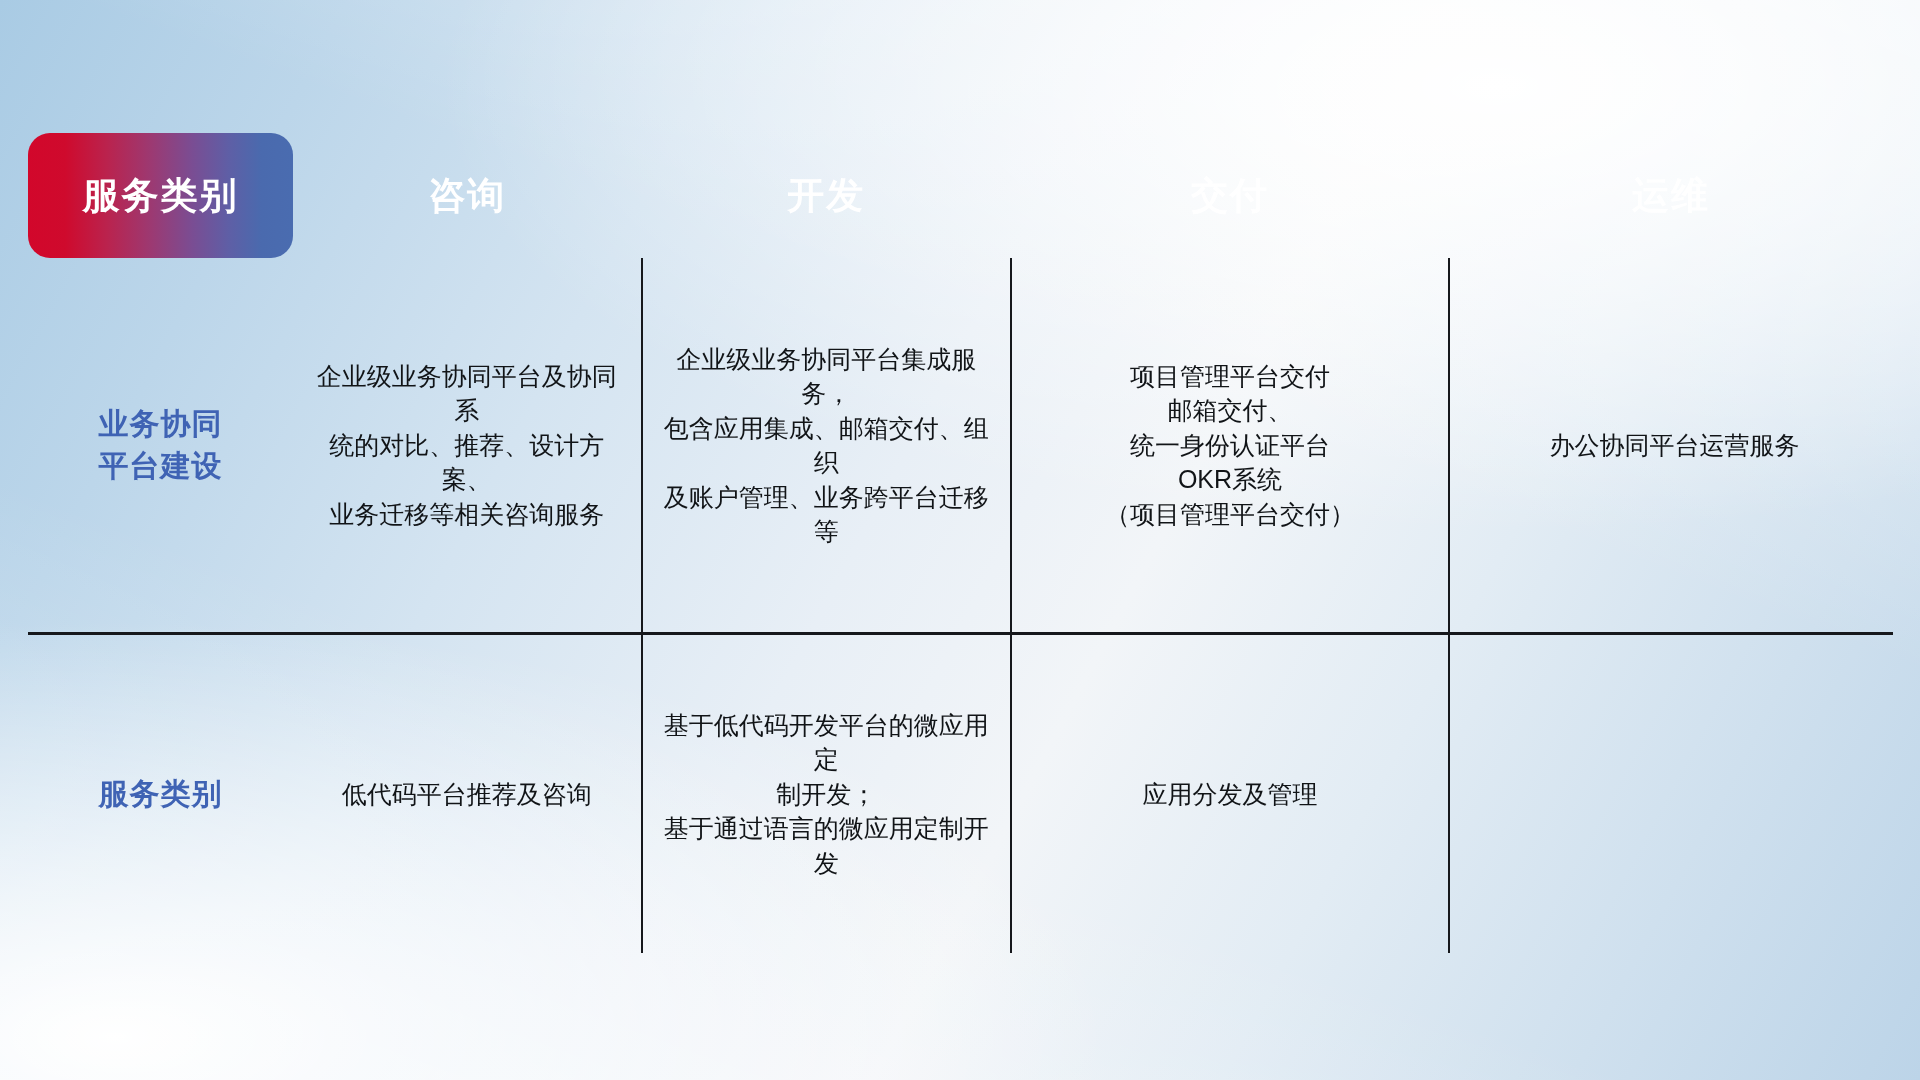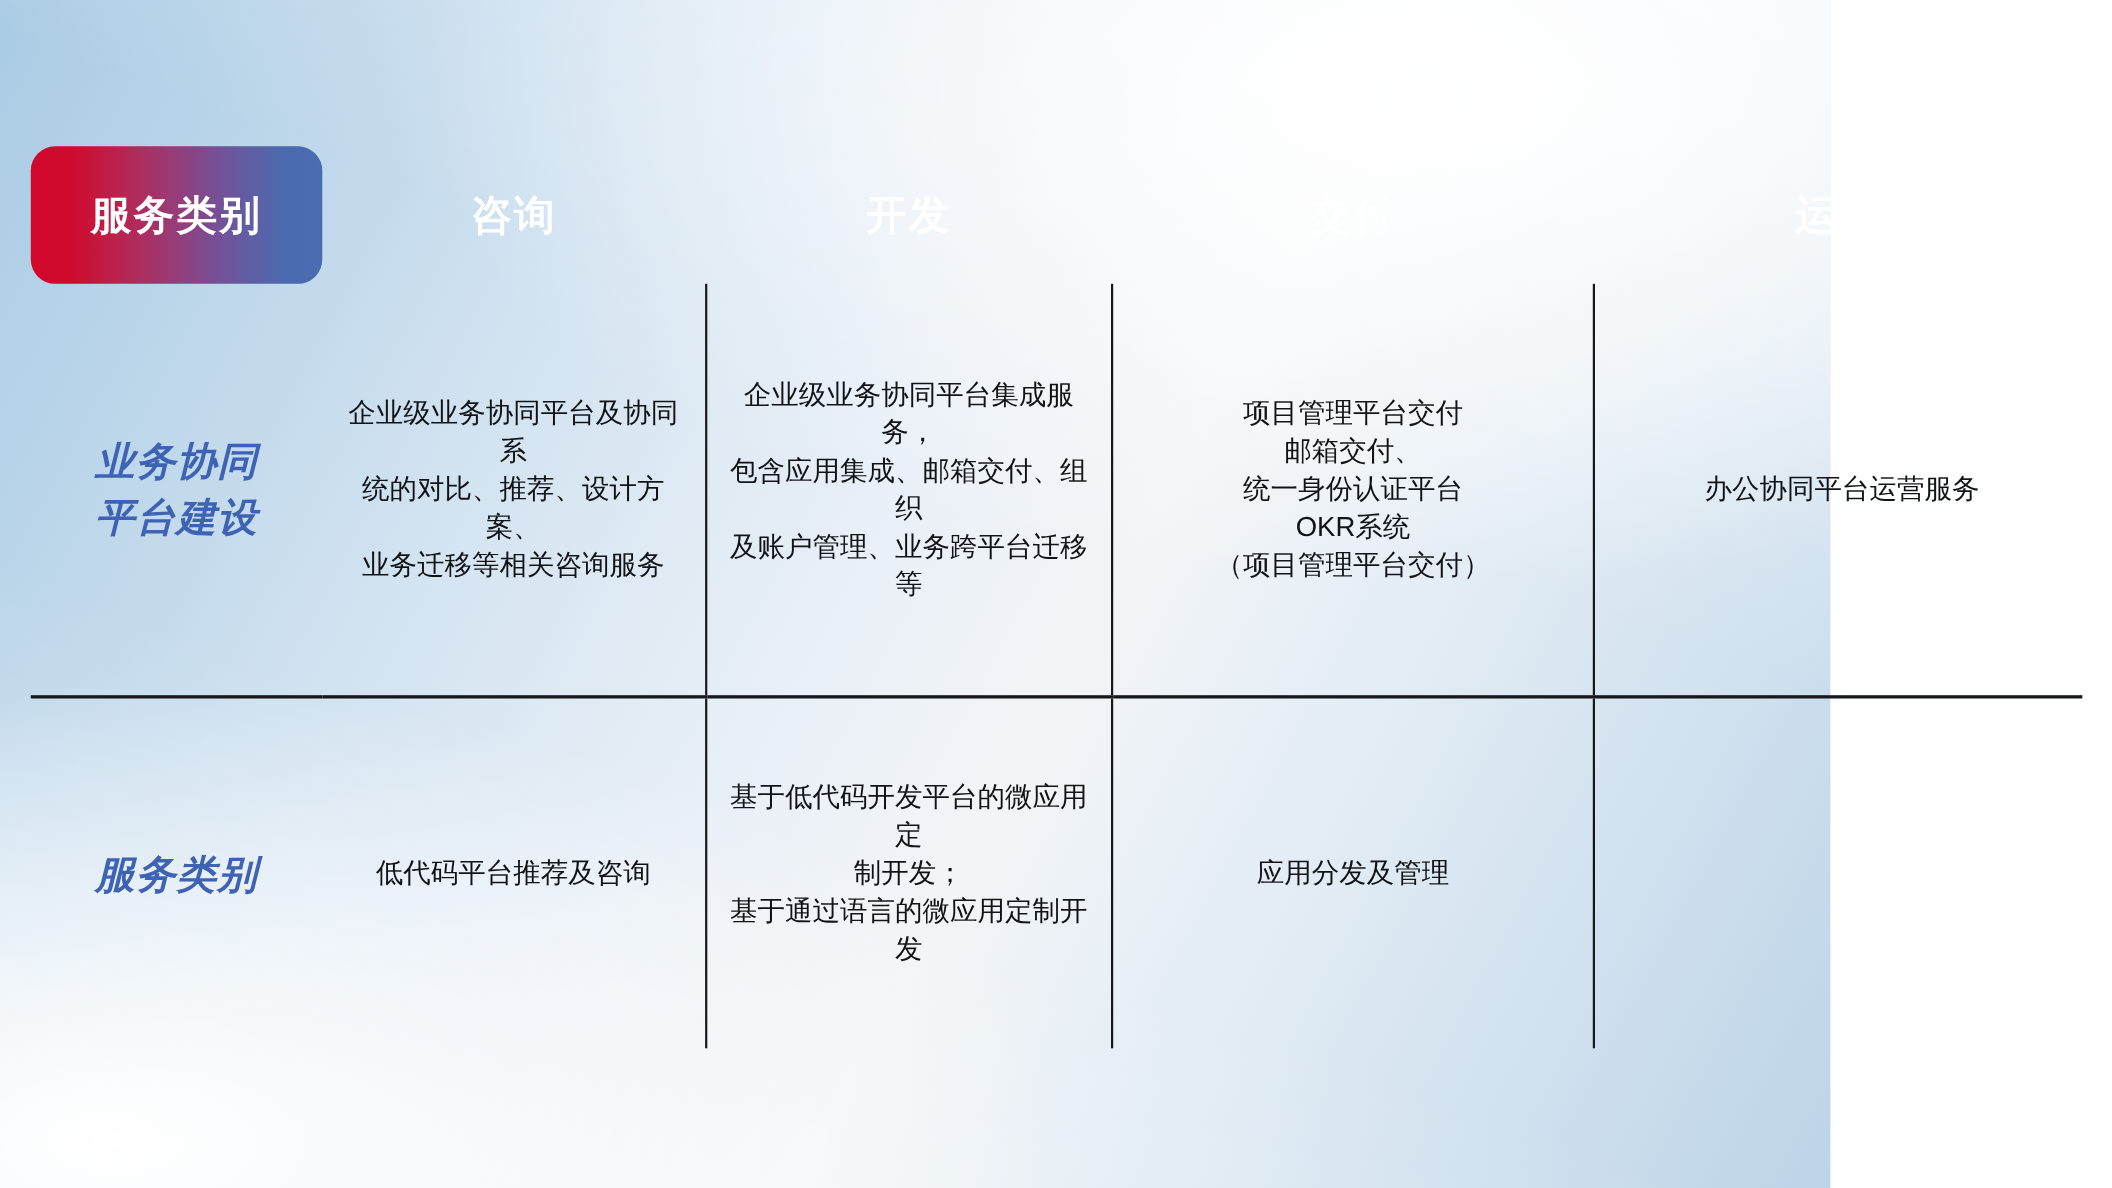--- a/index.html
+++ b/index.html
@@ -9,21 +9,21 @@
   body {
     width: 1920px;
     height: 1080px;
     font-family: "Liberation Sans", "DejaVu Sans", sans-serif;
     overflow: hidden;
   }
 
   
   #slide {
     position: relative;
-    width: 1664px;
+    width: 1920px;
     height: 1080px;
     background:
       radial-gradient(120% 90% at 78% 8%, #ffffff 0%, rgba(255,255,255,0.0) 46%),
       radial-gradient(95% 70% at 6% 96%, #ffffff 0%, rgba(255,255,255,0.0) 55%),
       linear-gradient(118deg,
         #a9cbe4 0%,
         #bcd6ea 14%,
         #d4e4f1 30%,
         #e8eff6 46%,
         #f2f5f8 58%,
@@ -114,24 +114,23 @@
     border-right: 0;
     padding-left: 20px;
   }
   tbody tr:last-child td {
     border-bottom: 0;
   }
   tbody td.label {
     border-right: 0;
     color: #3f63b4;
     font-weight: bold;
-    font-size: 36px;
+    font-size: 30px;
     letter-spacing: 1px;
     line-height: 1.42;
-    font-style: italic;
   }
 
   .cell-line { display: block; }
 
   
   col.c0 { width: 14.2%; }
   col.c1 { width: 18.7%; }
   col.c2 { width: 19.8%; }
   col.c3 { width: 23.5%; }
   col.c4 { width: 23.8%; }

